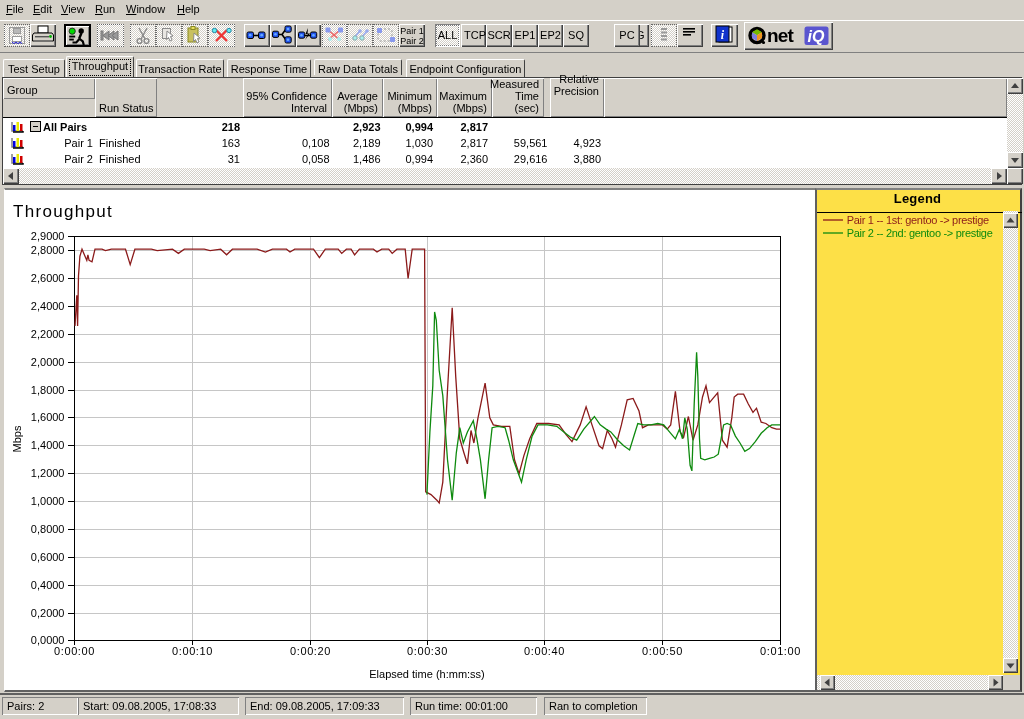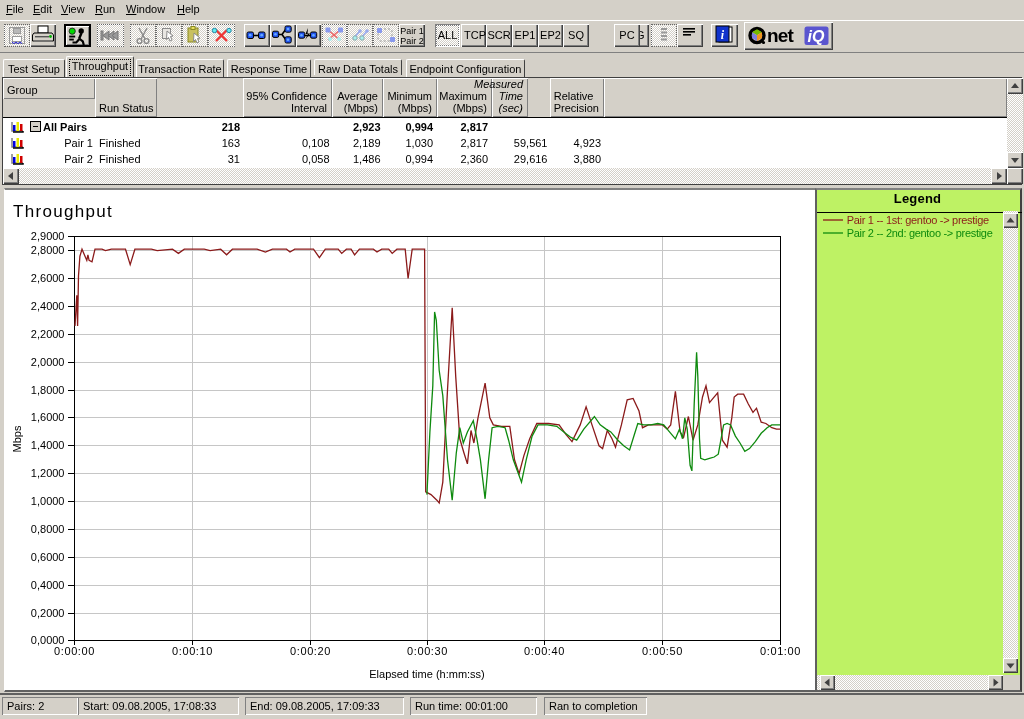--- a/index.html
+++ b/index.html
@@ -231,25 +231,25 @@
     </div>
  <div class="hcell" style="left:329px;top:0;width:51px;height:39px;">
       <span style="position:absolute;right:5px;bottom:3px;text-align:right;margin-left:20px;">Average<br>(Mbps)</span>
     </div>
  <div class="hcell" style="left:380px;top:0;width:54px;height:39px;">
       <span style="position:absolute;right:5px;bottom:3px;text-align:right;">Minimum<br>(Mbps)</span>
     </div>
  <div class="hcell" style="left:434px;top:0;width:55px;height:39px;">
       <span style="position:absolute;right:5px;bottom:3px;text-align:right;">Maximum<br>(Mbps)</span>
     </div>
- <div class="hcell" style="left:489px;top:0;width:36px;height:39px;font-style:italic;">
+ <div class="hcell" style="left:489px;top:0;width:52px;height:39px;">
       <span style="position:absolute;right:5px;bottom:3px;text-align:right;">Measured<br>Time (sec)</span>
     </div>
  <div class="hcell" style="left:547px;top:0;width:54px;height:39px;">
-      <span style="position:absolute;right:5px;bottom:3px;text-align:left;">Relative<br>Precision</span>
+      <span style="position:absolute;right:5px;bottom:20px;text-align:right;">Relative<br>Precision</span>
     </div>
  <div class="hcell" style="left:601px;top:0;width:403px;height:39px;"></div>
 </div>
 <div id="trows" class="abs" style="left:3px;top:119px;width:1004px;height:48px;background:#fff;">
 <svg class="abs" style="left:8px;top:2px;" width="13" height="12" viewBox="0 0 13 12">
       <path d="M1 1 L1 10 L12 10" fill="none" stroke="#808080" stroke-width="1.5"></path>
       <path d="M2 11 L12 11 L12 10" fill="none" stroke="#000" stroke-width="1.5"></path>
       <rect x="2" y="4" width="2.5" height="6" fill="#0000e0"></rect>
       <rect x="5.5" y="1" width="2.5" height="9" fill="#e8e800"></rect>
       <rect x="9" y="3" width="2.5" height="7" fill="#d00000"></rect>
@@ -394,21 +394,21 @@
 <text x="662.5" y="655" text-anchor="middle" font-family="Liberation Sans, sans-serif" font-size="11" fill="#000" letter-spacing="0.6">0:00:50</text>
 <line x1="780.5" y1="641" x2="780.5" y2="645" stroke="#000" stroke-width="1"></line>
 <text x="780.5" y="655" text-anchor="middle" font-family="Liberation Sans, sans-serif" font-size="11" fill="#000" letter-spacing="0.6">0:01:00</text>
 <text x="427" y="678" text-anchor="middle" font-family="Liberation Sans, sans-serif" font-size="11" fill="#000">Elapsed time (h:mm:ss)</text>
 <text x="21" y="439" transform="rotate(-90 21 439)" text-anchor="middle" font-family="Liberation Sans, sans-serif" font-size="11" fill="#000">Mbps</text>
 <polyline points="75.0,325.9 76.8,295.2 77.6,325.9 78.5,275.7 79.9,256.2 82.0,249.2 85.0,256.2 86.8,260.4 87.9,254.8 89.1,260.4 92.0,261.8 95.0,249.2 102.0,249.2 105.5,250.6 111.4,249.2 125.5,249.2 130.2,264.6 134.9,249.2 151.4,249.2 157.2,250.6 172.5,249.2 178.4,253.4 184.3,249.2 204.2,249.2 210.1,250.6 220.7,249.2 226.6,254.8 232.4,249.2 257.1,249.2 265.4,252.0 272.4,249.2 286.5,249.2 290.0,252.0 294.7,249.2 313.5,249.2 319.4,257.6 325.3,249.2 338.2,249.2 341.7,253.4 346.4,249.2 351.1,249.2 354.6,254.8 359.4,249.2 373.4,249.2 377.0,252.0 381.7,249.2 388.7,249.2 392.2,253.4 396.9,249.2 405.2,249.2 408.1,278.5 412.2,249.2 424.6,249.2 425.7,491.8 431.0,494.6 436.9,500.2 439.2,503.0 442.8,482.1 447.5,390.0 452.2,307.8 455.7,376.1 459.8,438.8 463.9,452.8 467.4,463.9 471.0,430.5 473.9,443.0 478.0,417.9 485.1,383.1 489.8,417.9 493.3,424.9 501.5,426.3 509.8,426.3 514.5,459.8 519.1,473.7 523.9,455.6 529.7,438.8 536.8,423.5 548.5,423.5 559.1,424.9 566.1,434.7 572.0,441.6 580.2,424.9 586.1,406.8 592.0,424.9 599.0,445.8 602.6,448.6 607.3,430.5 612.0,438.8 615.5,447.2 621.4,424.9 627.2,399.8 633.1,398.4 639.0,411.0 642.5,427.7 648.4,424.9 656.6,424.9 662.5,424.9 667.2,429.1 670.7,424.9 675.4,391.4 680.1,431.9 683.6,437.4 688.4,416.5 693.0,440.2 697.8,424.9 702.5,397.0 706.0,385.9 709.5,402.6 713.0,398.4 717.7,392.8 722.4,440.2 727.1,447.2 731.8,417.9 734.2,397.0 737.7,394.2 743.6,394.2 748.3,404.0 753.0,412.4 756.5,408.2 761.2,422.1 765.9,423.5 771.8,427.7 776.5,429.1 780.0,429.1" fill="none" stroke="#8b1a1a" stroke-width="1.3"></polyline>
 <polyline points="426.9,494.6 429.9,431.9 432.8,385.9 434.6,312.0 436.3,320.3 439.2,370.5 442.8,395.6 447.5,459.8 452.2,500.2 456.3,452.8 459.8,427.7 463.3,443.0 467.4,431.9 473.3,420.7 476.9,438.8 480.4,459.8 485.1,498.8 488.6,459.8 492.1,427.7 498.0,426.3 505.1,427.7 508.6,440.2 513.3,459.8 521.5,482.1 526.2,459.8 532.1,436.1 538.0,424.9 547.4,424.9 556.8,426.3 563.8,431.9 570.9,437.4 576.7,440.2 583.8,429.1 594.4,416.5 600.2,424.9 606.1,429.1 610.8,431.9 617.9,440.2 623.7,445.8 629.6,450.0 634.3,434.7 637.8,423.5 643.7,424.9 650.8,424.9 657.8,423.5 663.7,424.9 669.5,431.9 675.4,438.8 679.5,429.1 682.5,438.8 684.8,417.9 687.2,429.1 690.1,465.3 691.9,470.9 694.2,404.0 696.6,352.4 697.8,376.1 699.5,438.8 700.7,458.4 704.8,459.8 709.5,458.4 714.2,457.0 718.3,454.2 723.6,424.9 727.1,423.5 730.6,424.9 735.4,436.1 740.0,443.0 744.8,451.4 749.5,448.6 755.3,441.6 761.2,433.3 767.1,427.7 771.8,424.9 780.0,424.9" fill="none" stroke="#0e8a0e" stroke-width="1.3"></polyline>
 </svg>
   </div>
 
-<div class="abs" style="left:815px;top:188px;width:207px;height:504px;background:#bef264;border-left:2px solid #606060;border-top:2px solid #808080;border-bottom:2px solid #606060;border-right:2px solid #404040;box-sizing:border-box;">
+<div class="abs" style="left:815px;top:188px;width:207px;height:504px;background:#fde047;border-left:2px solid #606060;border-top:2px solid #808080;border-bottom:2px solid #606060;border-right:2px solid #404040;box-sizing:border-box;">
  <div style="position:absolute;left:0;top:1px;width:201px;text-align:center;font-weight:bold;font-size:13px;letter-spacing:0.2px;">Legend</div>
  <div style="position:absolute;left:0;top:22px;width:205px;border-bottom:1px solid #000;"></div>
  <div id="leg1" style="position:absolute;left:5px;top:24px;width:200px;height:13px;color:#8b1a1a;white-space:nowrap;letter-spacing:-0.3px;">
    <svg width="22" height="10" style="vertical-align:-1px;">
         <line x1="1" y1="5" x2="21" y2="5" stroke="#8b1a1a" stroke-width="1.3"></line>
       </svg> Pair 1 -- 1st: gentoo -&gt; prestige</div>
  <div id="leg2" style="position:absolute;left:5px;top:37px;width:200px;height:13px;color:#0e8a0e;white-space:nowrap;letter-spacing:-0.3px;">
    <svg width="22" height="10" style="vertical-align:-1px;">
         <line x1="1" y1="5" x2="21" y2="5" stroke="#0e8a0e" stroke-width="1.3"></line>
       </svg> Pair 2 -- 2nd: gentoo -&gt; prestige</div>

